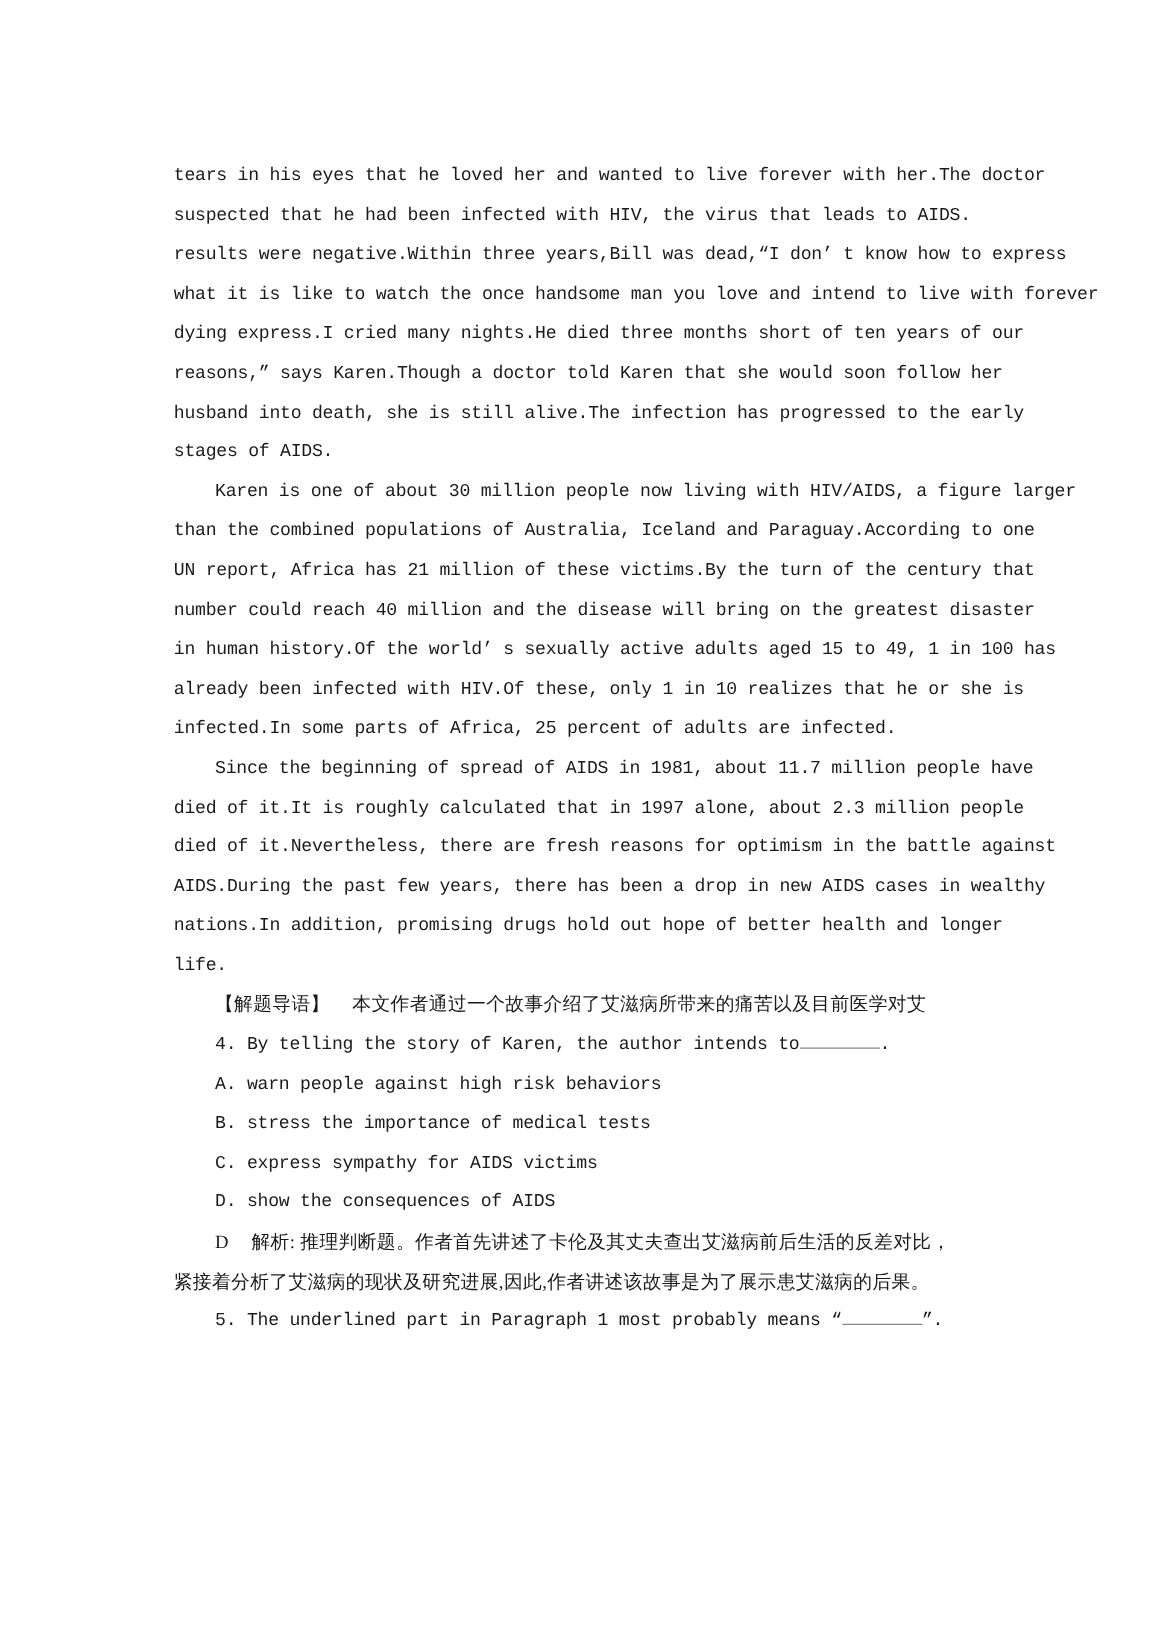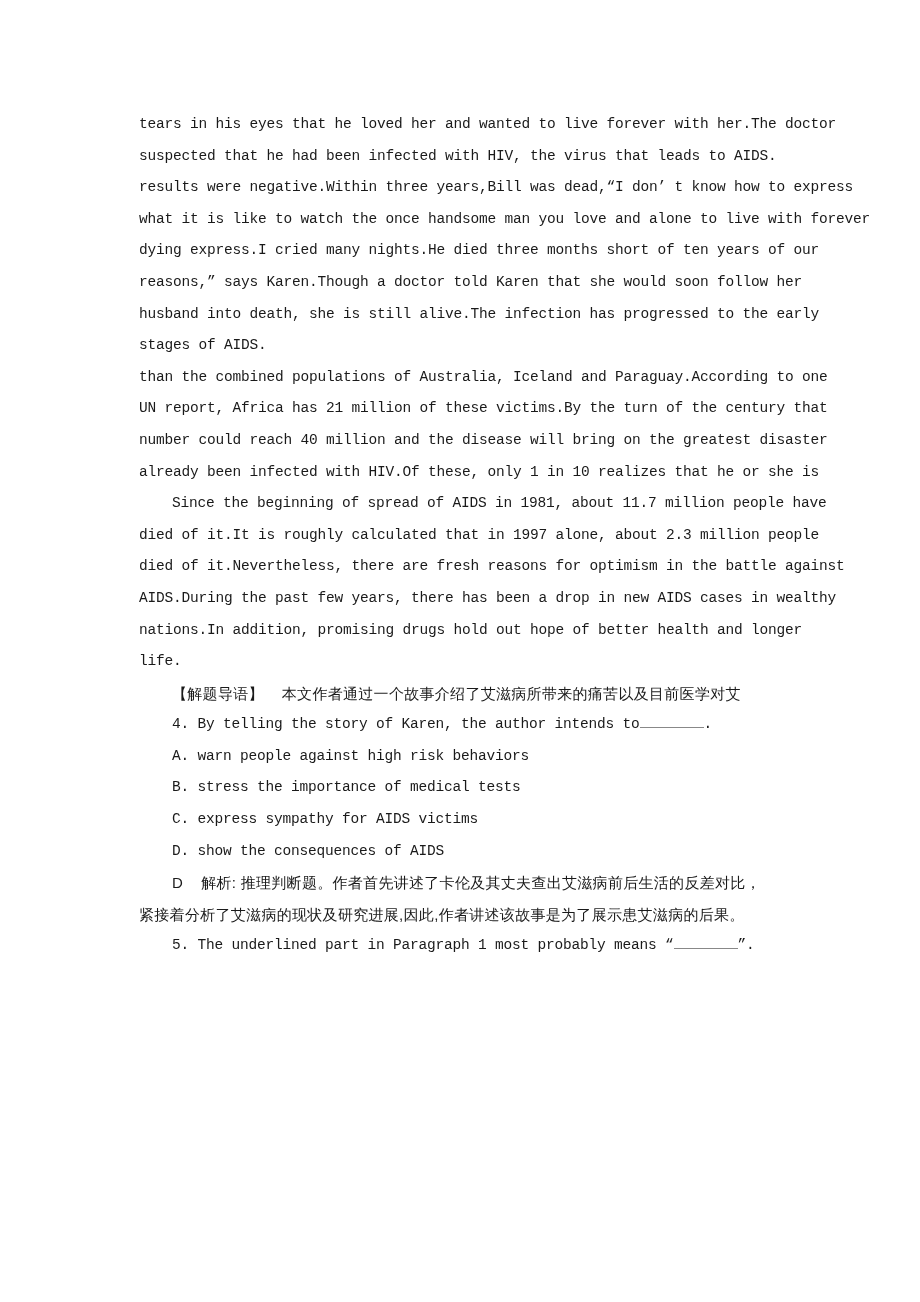--- a/index.html
+++ b/index.html
@@ -11,33 +11,33 @@
       width: 920px;
       height: 1302px;
       position: relative;
       overflow: hidden;
       color: #1a1a1a;
       font-family: "DejaVu Serif", "Liberation Serif", serif;
     }
     .page {
       position: absolute;
       left: 139px;
-      top: 109px;
+      top: 126px;
       width: 700px;
     }
     .line {
       height: 31.6px;
       line-height: 31.6px;
       font-size: 14.5px;
       white-space: nowrap;
       letter-spacing: -0.2px;
       font-family: "Liberation Mono", "DejaVu Sans Mono", monospace;
     }
     .line.cn {
-      font-family: Liberation Sans, sans-serif;
+      font-family: Liberation Serif, serif;
       font-size: 15px;
       letter-spacing: 0.3px;
     }
     .indent { padding-left: 33px; }
     .tag { font-weight: normal; }
     .gap { display: inline-block; width: 18px; }
     .blank {
       display: inline-block;
       width: 64px;
       border-bottom: 1px solid #888;
@@ -47,30 +47,33 @@
   </style>
 </head>
 <body>
 
 <div class="page">
 
   <div class="line">tears in his eyes that he loved her and wanted to live forever with her.The doctor</div>
   <div class="line">suspected that he had been infected with HIV, the virus that leads to AIDS.</div>
 
   <div class="line">results were negative.Within three years,Bill was dead,“I don’ t know how to express</div>
-  <div class="line">what it is like to watch the once handsome man you love and alone to live with forever</div>
+  <div class="line">what it is like to watch the once handsome man you love and intend to live with forever</div>
   <div class="line">dying express.I cried many nights.He died three months short of ten years of our</div>
   <div class="line">reasons,” says Karen.Though a doctor told Karen that she would soon follow her</div>
   <div class="line">husband into death, she is still alive.The infection has progressed to the early</div>
   <div class="line">stages of AIDS.</div>
 
+  <div class="line indent">Karen is one of about 30 million people now living with HIV/AIDS, a figure larger</div>
   <div class="line">than the combined populations of Australia, Iceland and Paraguay.According to one</div>
   <div class="line">UN report, Africa has 21 million of these victims.By the turn of the century that</div>
   <div class="line">number could reach 40 million and the disease will bring on the greatest disaster</div>
+  <div class="line">in human history.Of the world’ s sexually active adults aged 15 to 49, 1 in 100 has</div>
   <div class="line">already been infected with HIV.Of these, only 1 in 10 realizes that he or she is</div>
+  <div class="line">infected.In some parts of Africa, 25 percent of adults are infected.</div>
 
   <div class="line indent">Since the beginning of spread of AIDS in 1981, about 11.7 million people have</div>
   <div class="line">died of it.It is roughly calculated that in 1997 alone, about 2.3 million people</div>
   <div class="line">died of it.Nevertheless, there are fresh reasons for optimism in the battle against</div>
   <div class="line">AIDS.During the past few years, there has been a drop in new AIDS cases in wealthy</div>
   <div class="line">nations.In addition, promising drugs hold out hope of better health and longer</div>
   <div class="line">life.</div>
 
   <div class="line cn indent">
     <span class="tag">【解题导语】</span><span class="gap"></span><span>本文作者通过一个故事介绍了艾滋病所带来的痛苦以及目前医学对艾</span>

